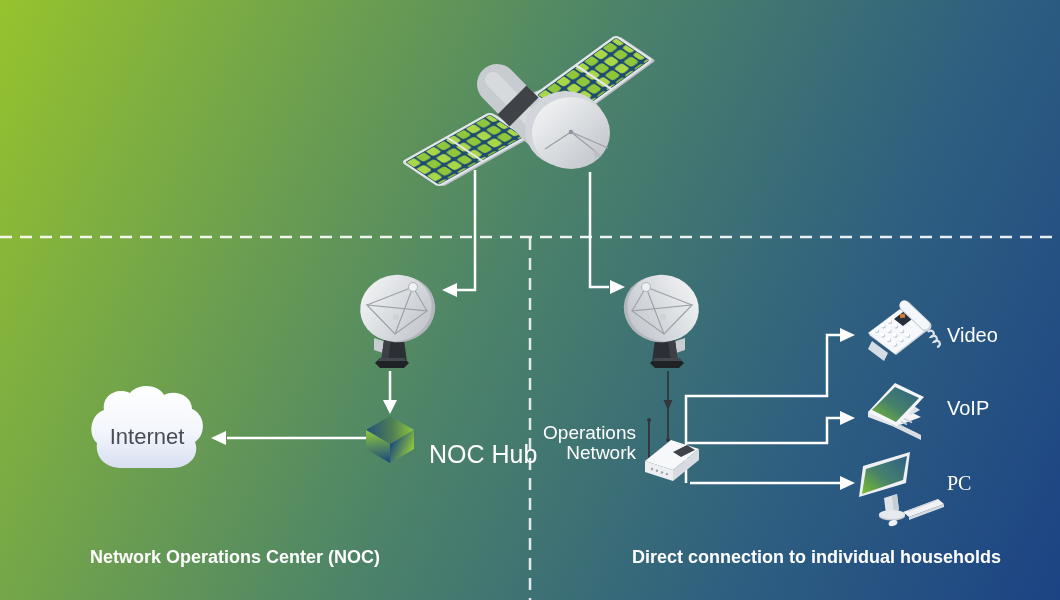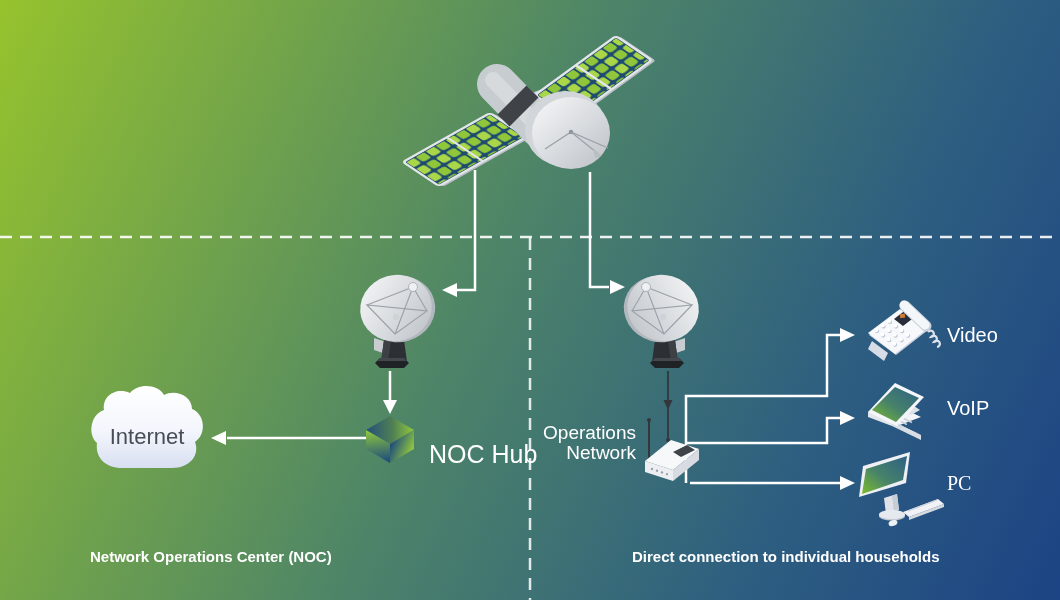--- a/index.html
+++ b/index.html
@@ -27,21 +27,21 @@
   }
   .lbl-hub{left:429px;top:431px;font-size:25px;line-height:24px;margin-top:11px;}
   .lbl-router{
     left:520px;top:423px;width:116px;
     text-align:right;font-size:19px;line-height:20px;
   }
   .lbl-device{font-size:20px;line-height:21px;}
   .lbl-voip{left:947px;top:325px;}
   .lbl-video{left:947px;top:398px;}
   .lbl-pc{left:947px;top:473px;font-family:Liberation Serif, serif;}
-  .lbl-title{font-size:15px;line-height:22px;font-weight:bold;}
+  .lbl-title{font-size:18px;line-height:22px;font-weight:bold;}
   .lbl-title-noc{left:90px;top:546px;}
   .lbl-title-household{left:632px;top:546px;}
 </style>
 </head>
 <body>
 
 <div class="stage">
 
   <svg width="1060" height="600" viewBox="0 0 1060 600">
     <defs>

